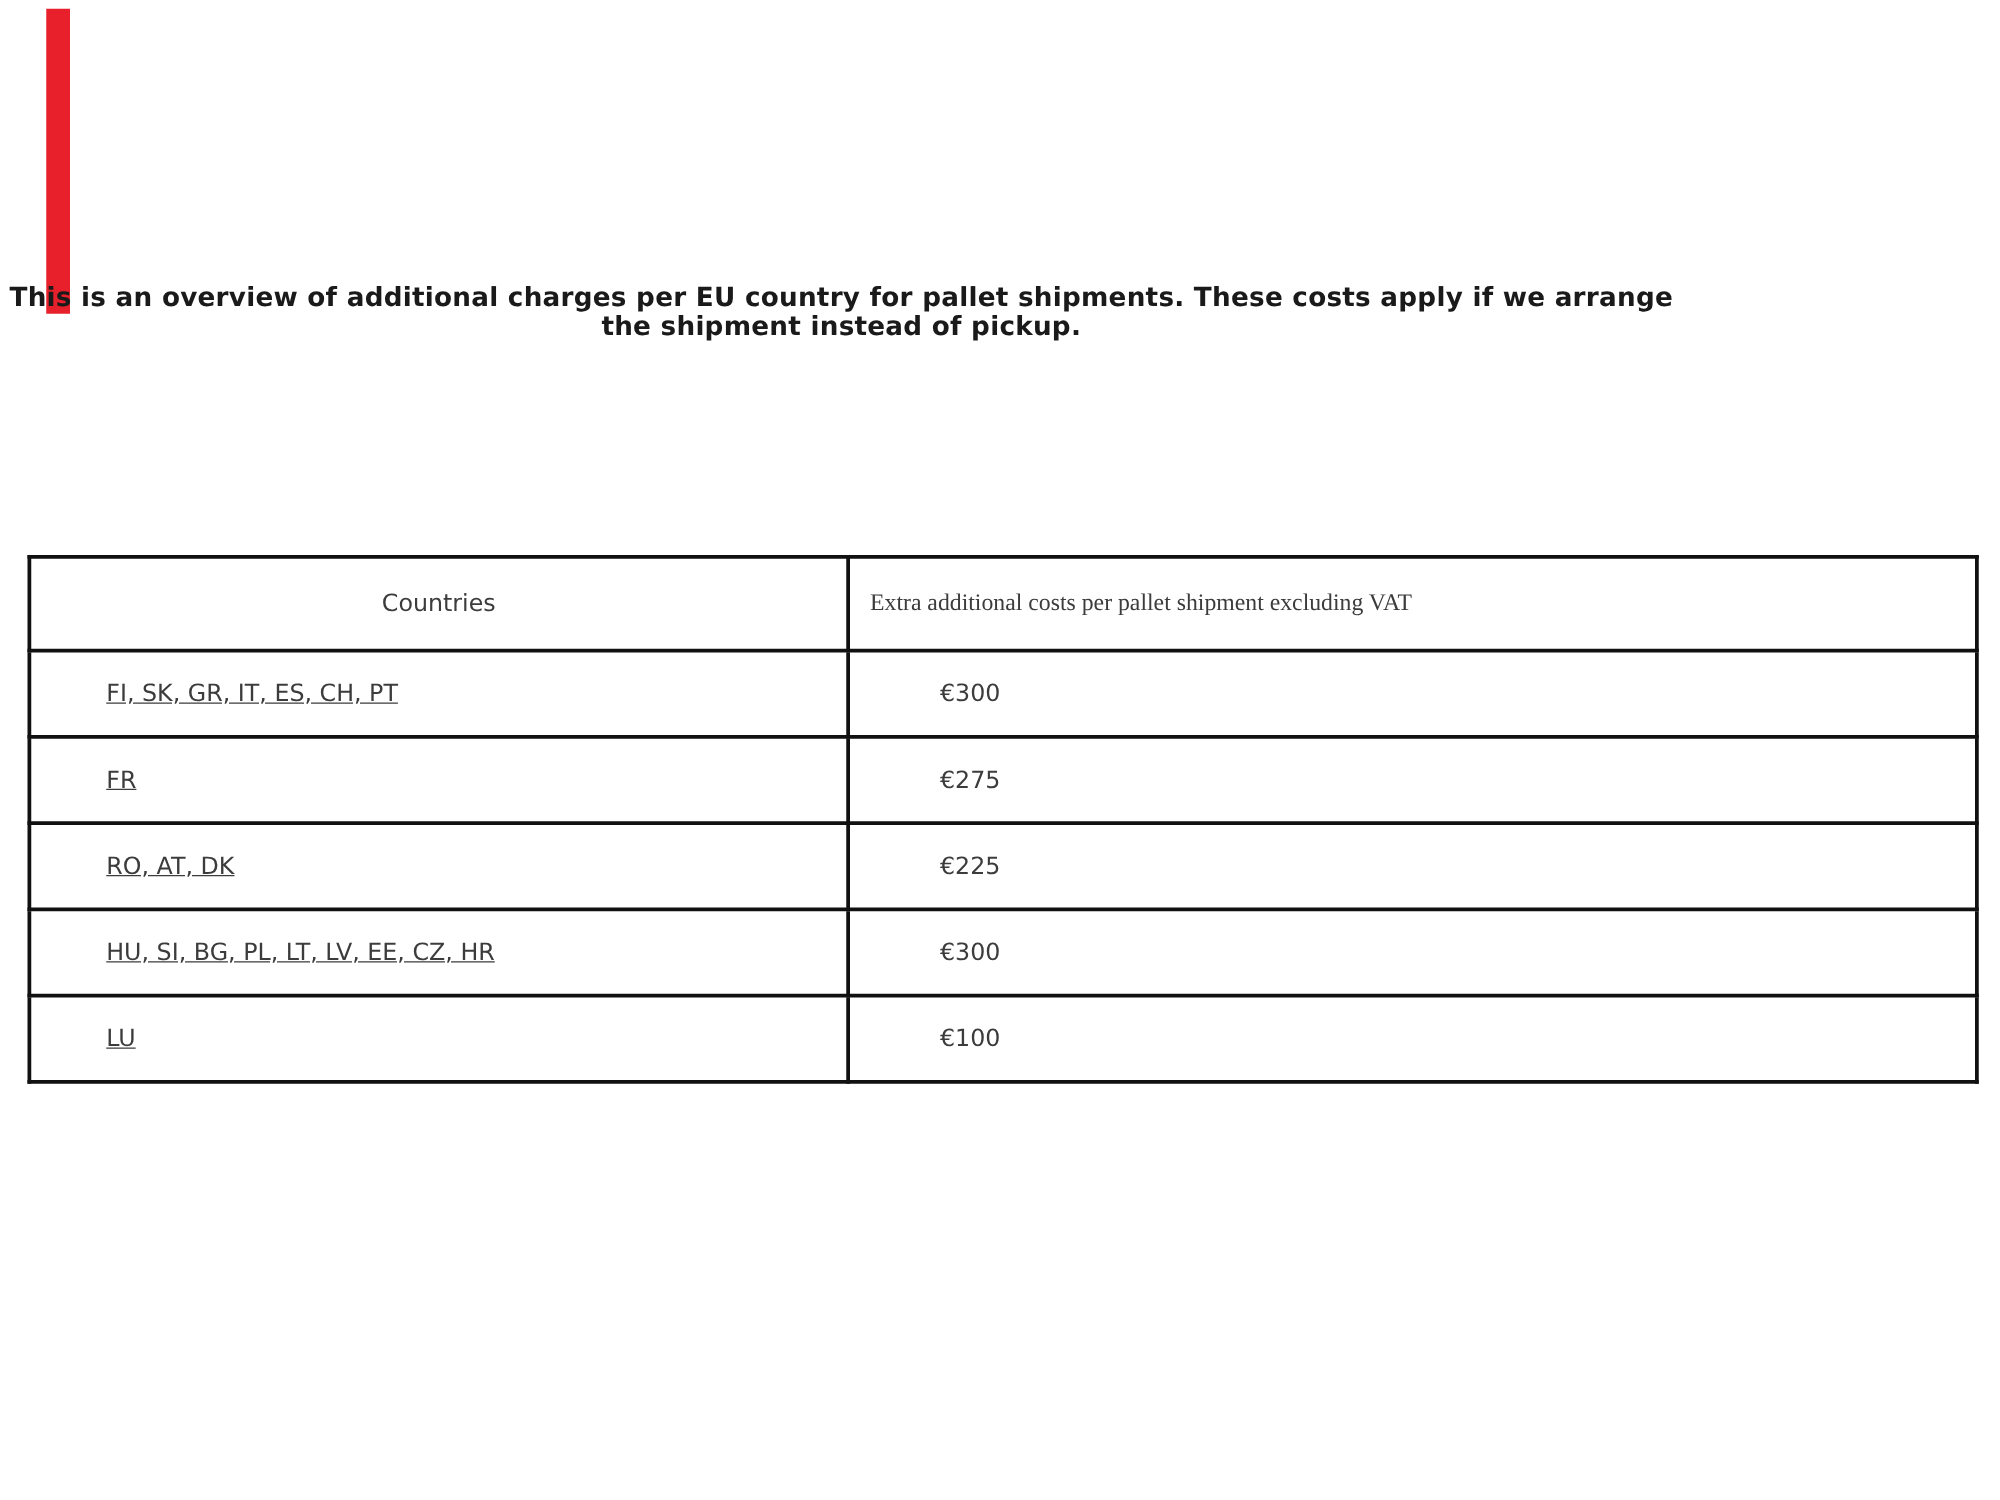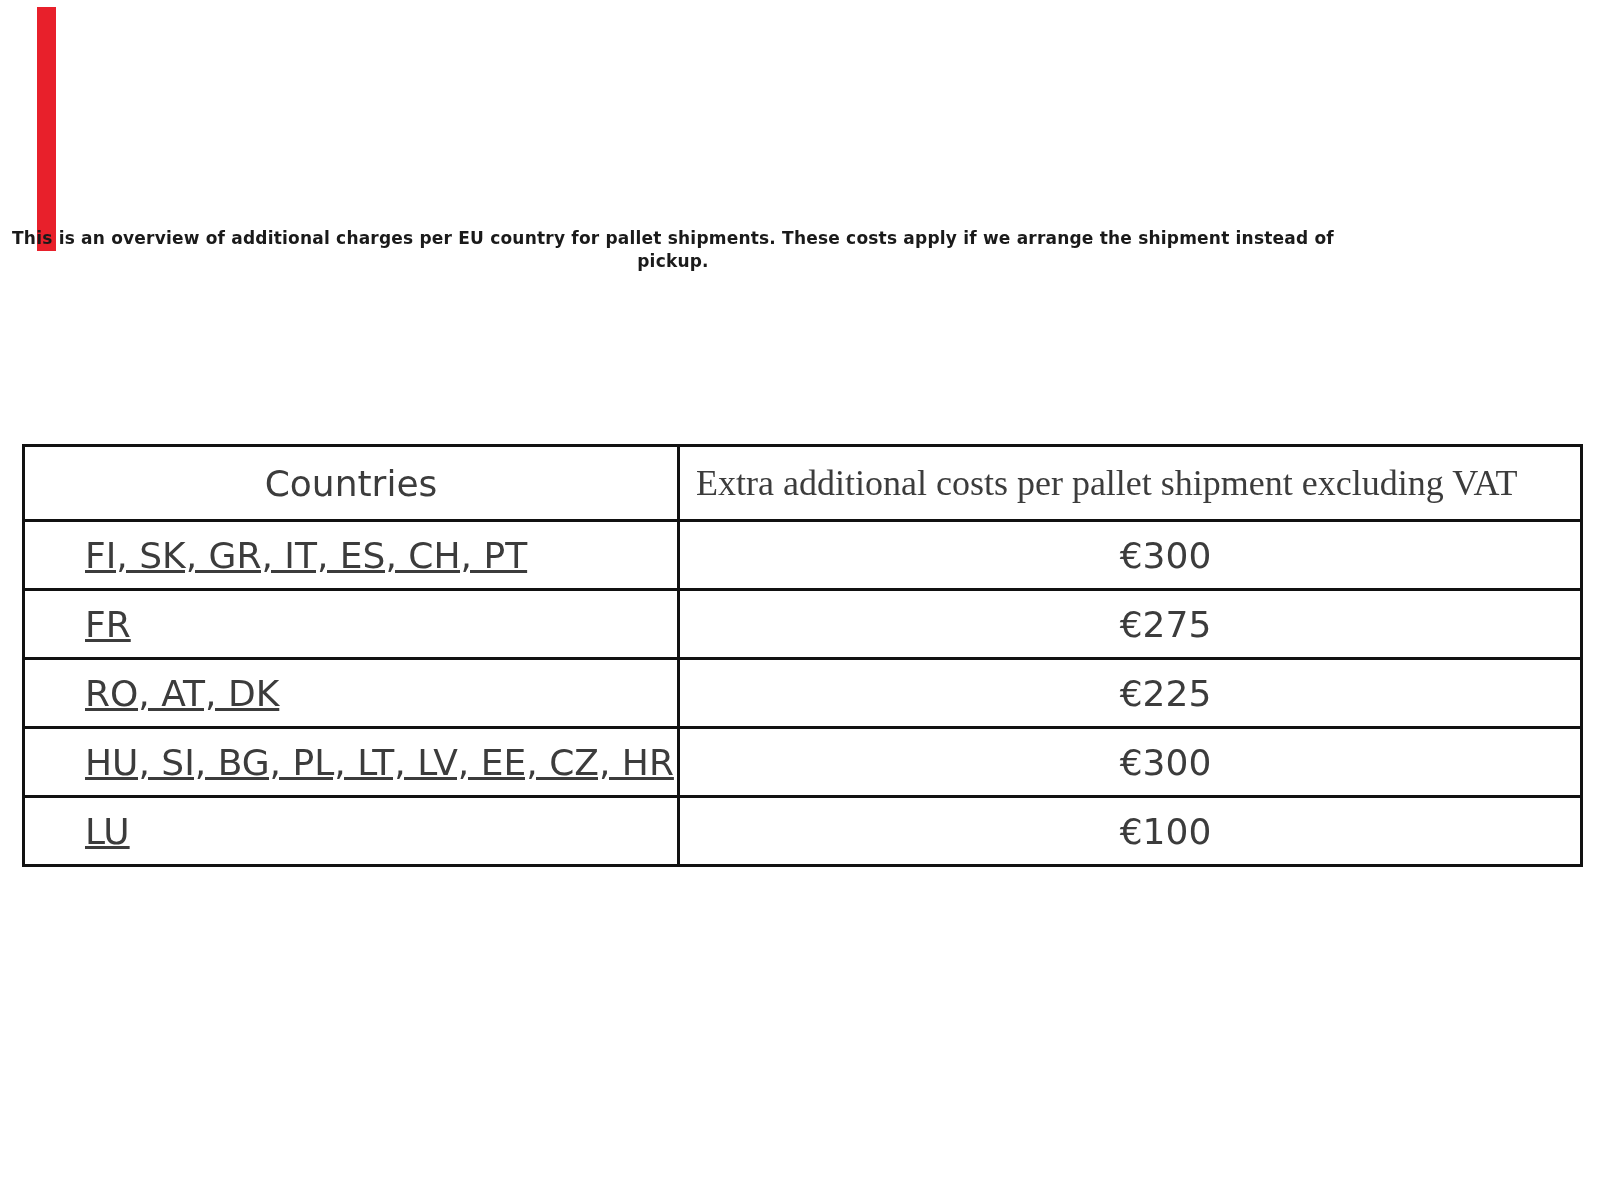--- a/index.html
+++ b/index.html
@@ -19,51 +19,51 @@
   }
   .red-marker{
     position:absolute;
     left:37px;top:7px;width:19px;height:244px;
     background:var(--red);
   }
   .intro{
     position:absolute;
     left:0;top:227px;width:1346px;
     text-align:center;
-    font-size:17px;
+    font-size:21px;
     font-weight:bold;
     letter-spacing:0.2px;
     color:var(--title-color);
     line-height:23px;
   }
   table.charges{
     position:absolute;
     left:22px;top:444px;
     width:1558px;
     border-collapse:collapse;
     table-layout:fixed;
     color:var(--text-color);
   }
   table.charges td,table.charges th{
     border:3px solid var(--border-color);
     font-weight:normal;
-    font-size:36px;
+    font-size:19px;
     vertical-align:middle;
     background:#fff;
     overflow:hidden;
     white-space:nowrap;
   }
   col.c1{width:655px;}
   col.c2{width:903px;}
   tr.head th{height:70px;}
   tr.datarow td{height:64px;}
   th.col-countries{text-align:center;}
   th.col-costs{text-align:left;padding-left:16px;font-size:27px;font-family:Liberation Serif, serif;}
   td.cell-countries{text-align:left;padding-left:60px;text-decoration:underline;}
-  td.cell-cost{text-align:center;padding-left:72px;}
+  td.cell-cost{text-align:left;padding-left:72px;}
 </style>
 </head>
 <body>
 
 <div class="red-marker"></div>
 
 <div class="intro">This is an overview of additional charges per EU country for pallet shipments. These costs apply if we arrange the shipment instead of pickup.</div>
 
 <table class="charges">
   <colgroup>

